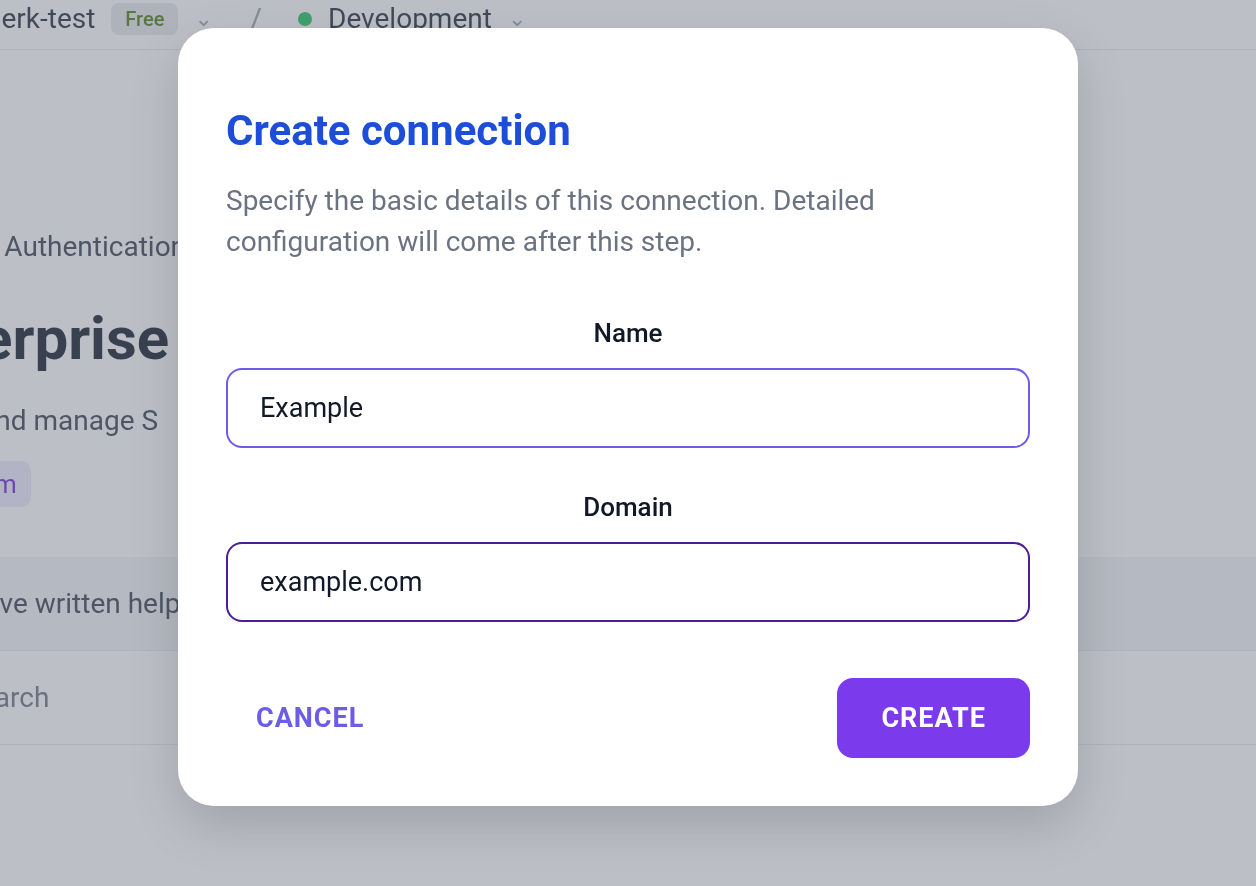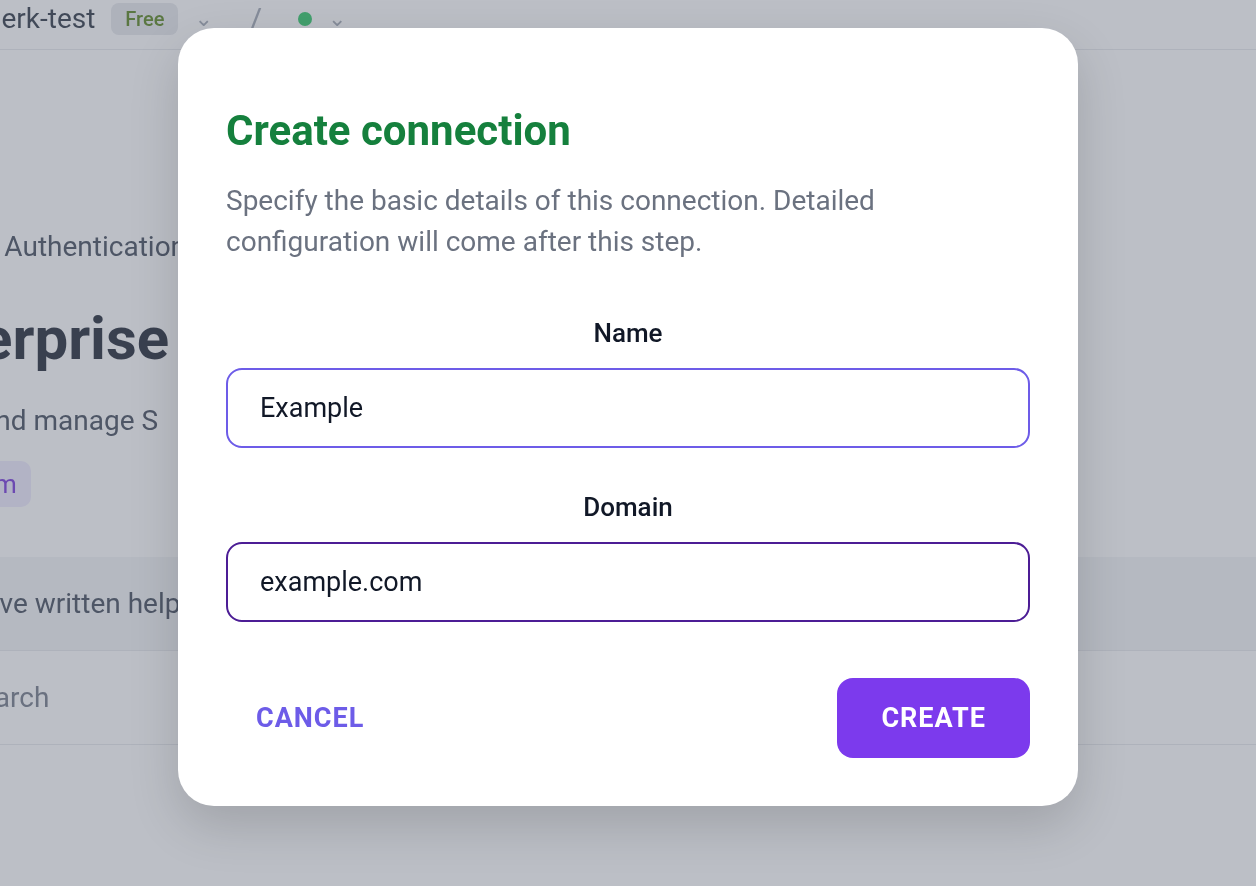--- a/index.html
+++ b/index.html
@@ -156,21 +156,21 @@
       border-radius: 36px;
       width: 900px;
       margin-top: 28px;
       padding: 78px 48px 48px 48px;
       box-shadow: 0 20px 50px rgba(0,0,0,0.15);
     }
     
     .modal-title {
       font-size: 42px;
       font-weight: 700;
-      color: #15803d;
+      color: #1d4ed8;
       margin-bottom: 26px;
     }
     
     .modal-description {
       font-size: 28px;
       color: #6b7280;
       line-height: 1.45;
       margin-bottom: 56px;
     }
     
@@ -237,20 +237,21 @@
 </head>
 <body>
 
 <div class="background-layer">
   <div class="bg-header">
     <span class="bg-project-name">clerk-test</span>
     <span class="bg-badge">Free</span>
     <span class="bg-chevron">⌄</span>
     <span class="bg-slash">/</span>
     <span class="bg-dot"></span>
+    <span class="bg-env">Development</span>
     <span class="bg-chevron">⌄</span>
   </div>
 
   <div class="bg-content">
     <div class="bg-breadcrumb">&amp; Authentication</div>
     <div class="bg-title">erprise</div>
     <div class="bg-subtitle">and manage S</div>
     <div class="bg-chip">m</div>
     <div class="bg-row1">e've written helpful</div>
     <div class="bg-row2">earch</div>

